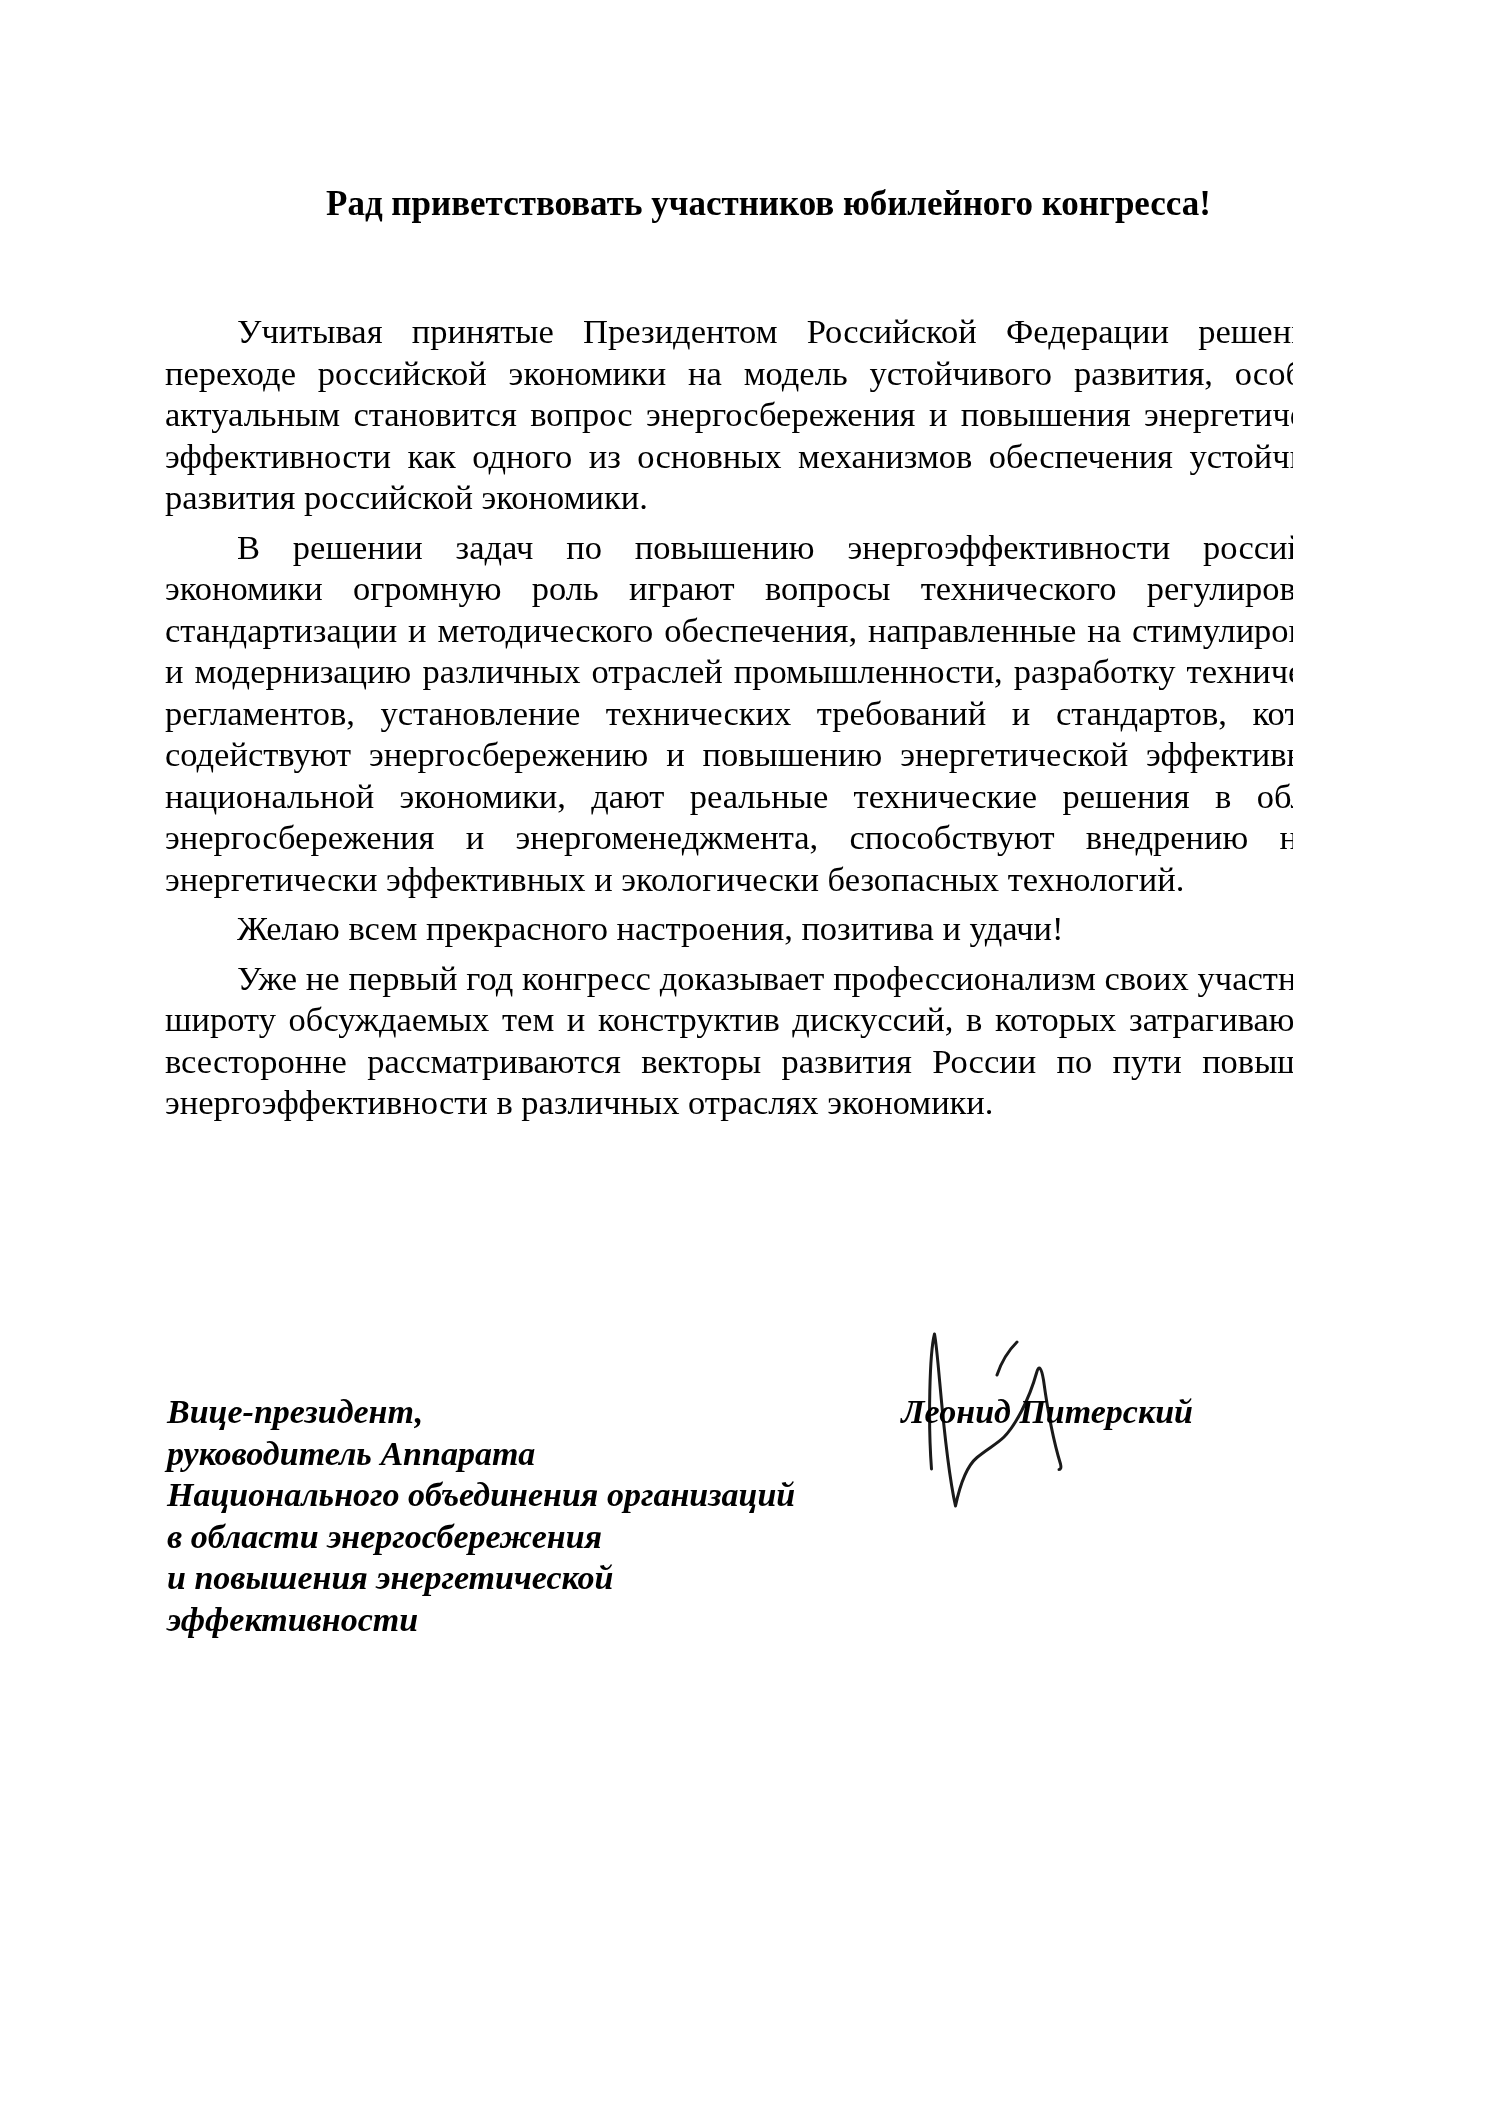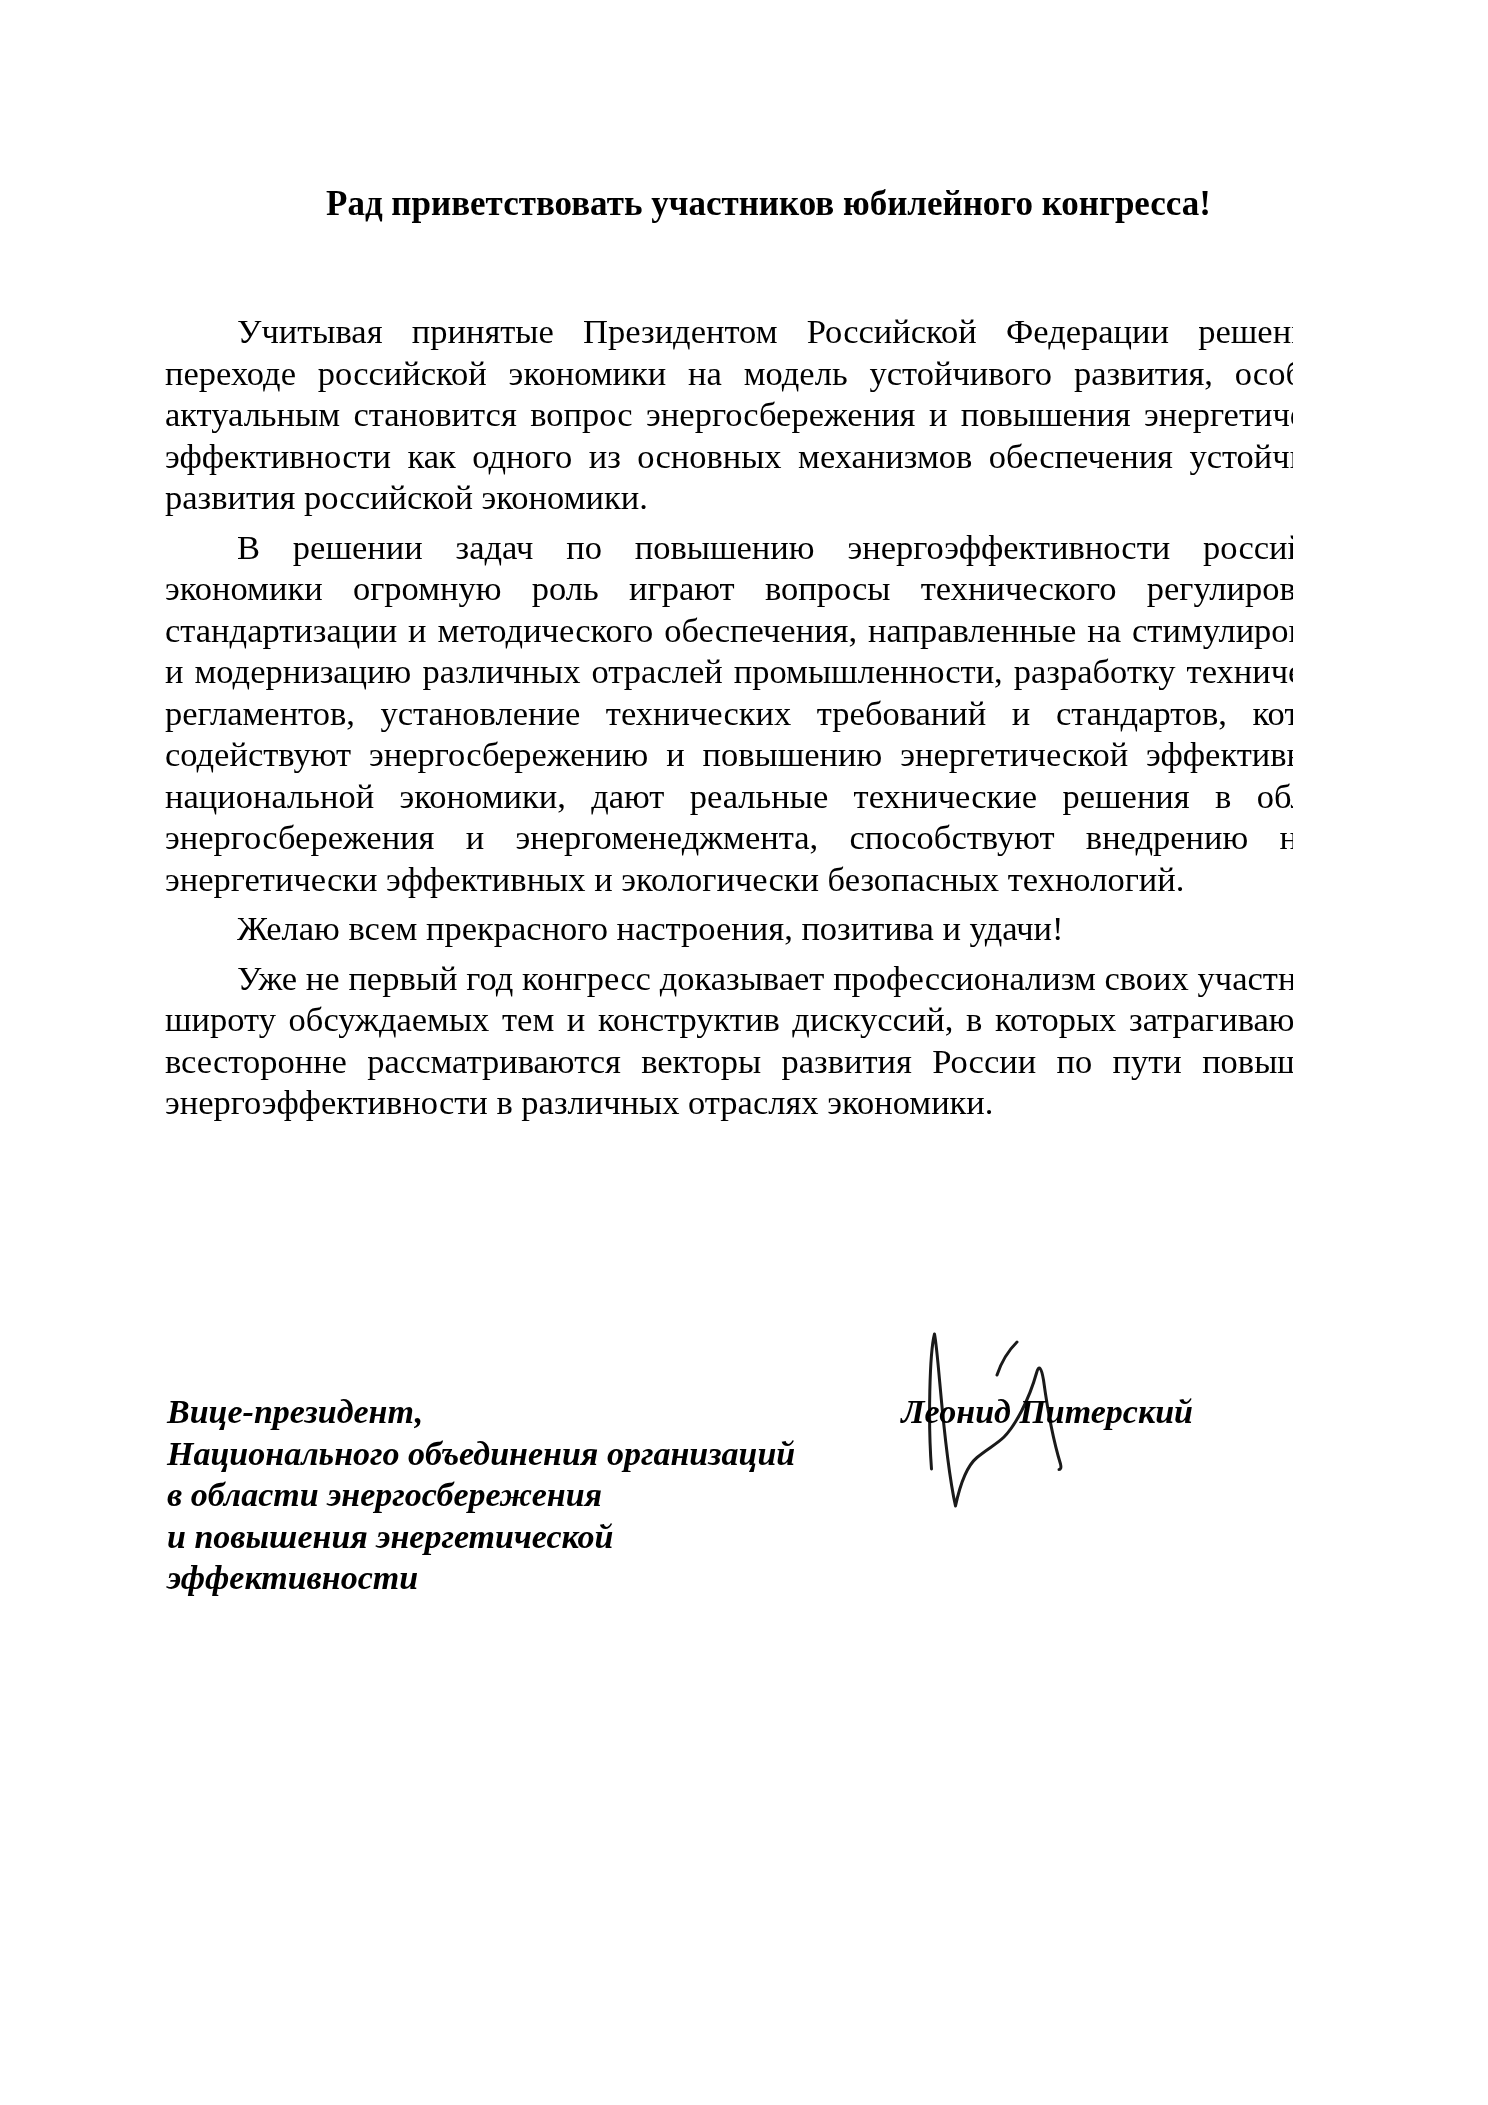--- a/index.html
+++ b/index.html
@@ -79,20 +79,21 @@
 
   <div class="letter-body">
     <p>Учитывая принятые Президентом Российской Федерации решения о переходе российской экономики на модель устойчивого развития, особенно актуальным становится вопрос энергосбережения и повышения энергетической эффективности как одного из основных механизмов обеспечения устойчивого развития российской экономики.</p>
     <p>В решении задач по повышению энергоэффективности российской экономики огромную роль играют вопросы технического регулирования, стандартизации и методического обеспечения, направленные на стимулирование и модернизацию различных отраслей промышленности, разработку технических регламентов, установление технических требований и стандартов, которые содействуют энергосбережению и повышению энергетической эффективности национальной экономики, дают реальные технические решения в области энергосбережения и энергоменеджмента, способствуют внедрению новых энергетически эффективных и экологически безопасных технологий.</p>
     <p>Желаю всем прекрасного настроения, позитива и удачи!</p>
     <p>Уже не первый год конгресс доказывает профессионализм своих участников, широту обсуждаемых тем и конструктив дискуссий, в которых затрагиваются и всесторонне рассматриваются векторы развития России по пути повышения энергоэффективности в различных отраслях экономики.</p>
   </div>
 
   <div class="signature-block">
     <div>Вице-президент,</div>
+    <div>руководитель Аппарата</div>
     <div>Национального объединения организаций</div>
     <div>в области энергосбережения</div>
     <div>и повышения энергетической эффективности</div>
   </div>
 
   <svg class="signature-svg" viewBox="0 0 150 190" fill="none" xmlns="http://www.w3.org/2000/svg">
     <path d="M 6.5 141 C 3 95, 4.5 25, 9.5 6 C 14 28, 18 122, 30.5 178
              C 36 152, 43 137, 52 129.5 C 62 121, 72 116, 79 109
              C 90 98, 104 72, 111.5 45 C 114 36, 116.5 40, 118.5 52
              C 123 85, 130 118, 135.5 136 C 136.5 140, 135.5 141.5, 134 141.5" stroke="#1a1a1a" stroke-width="3" stroke-linecap="round" stroke-linejoin="round"></path>

